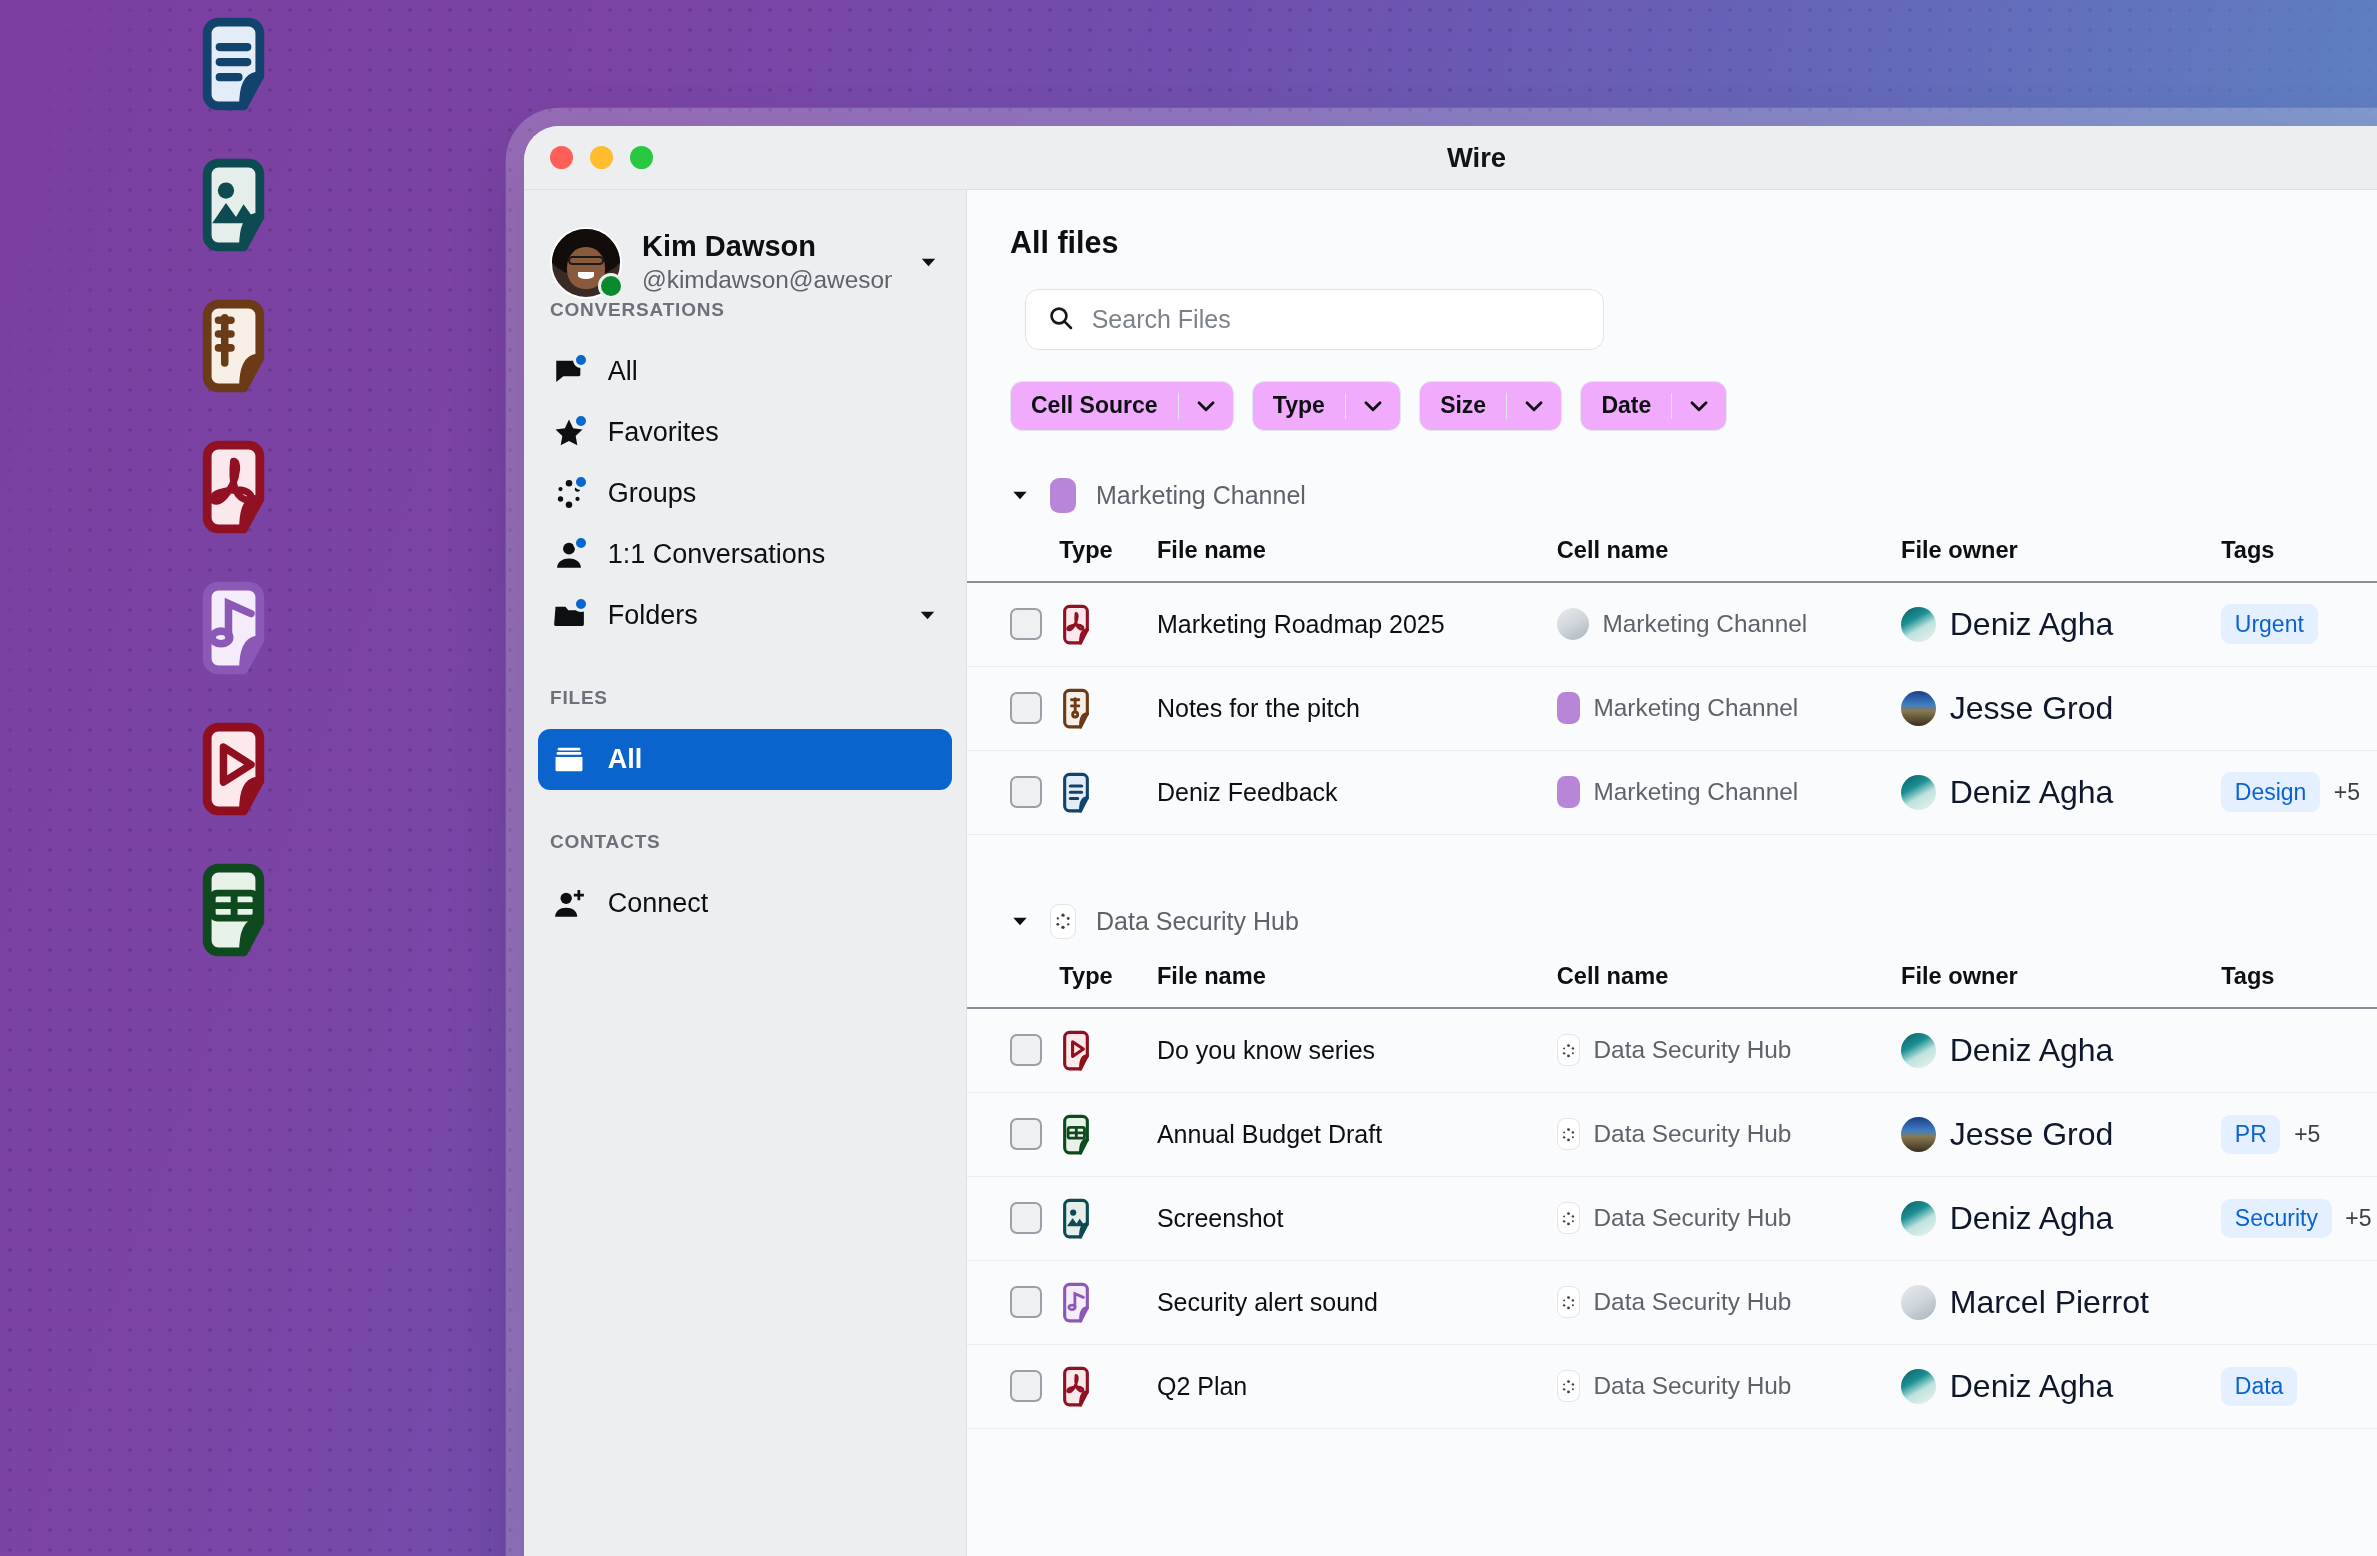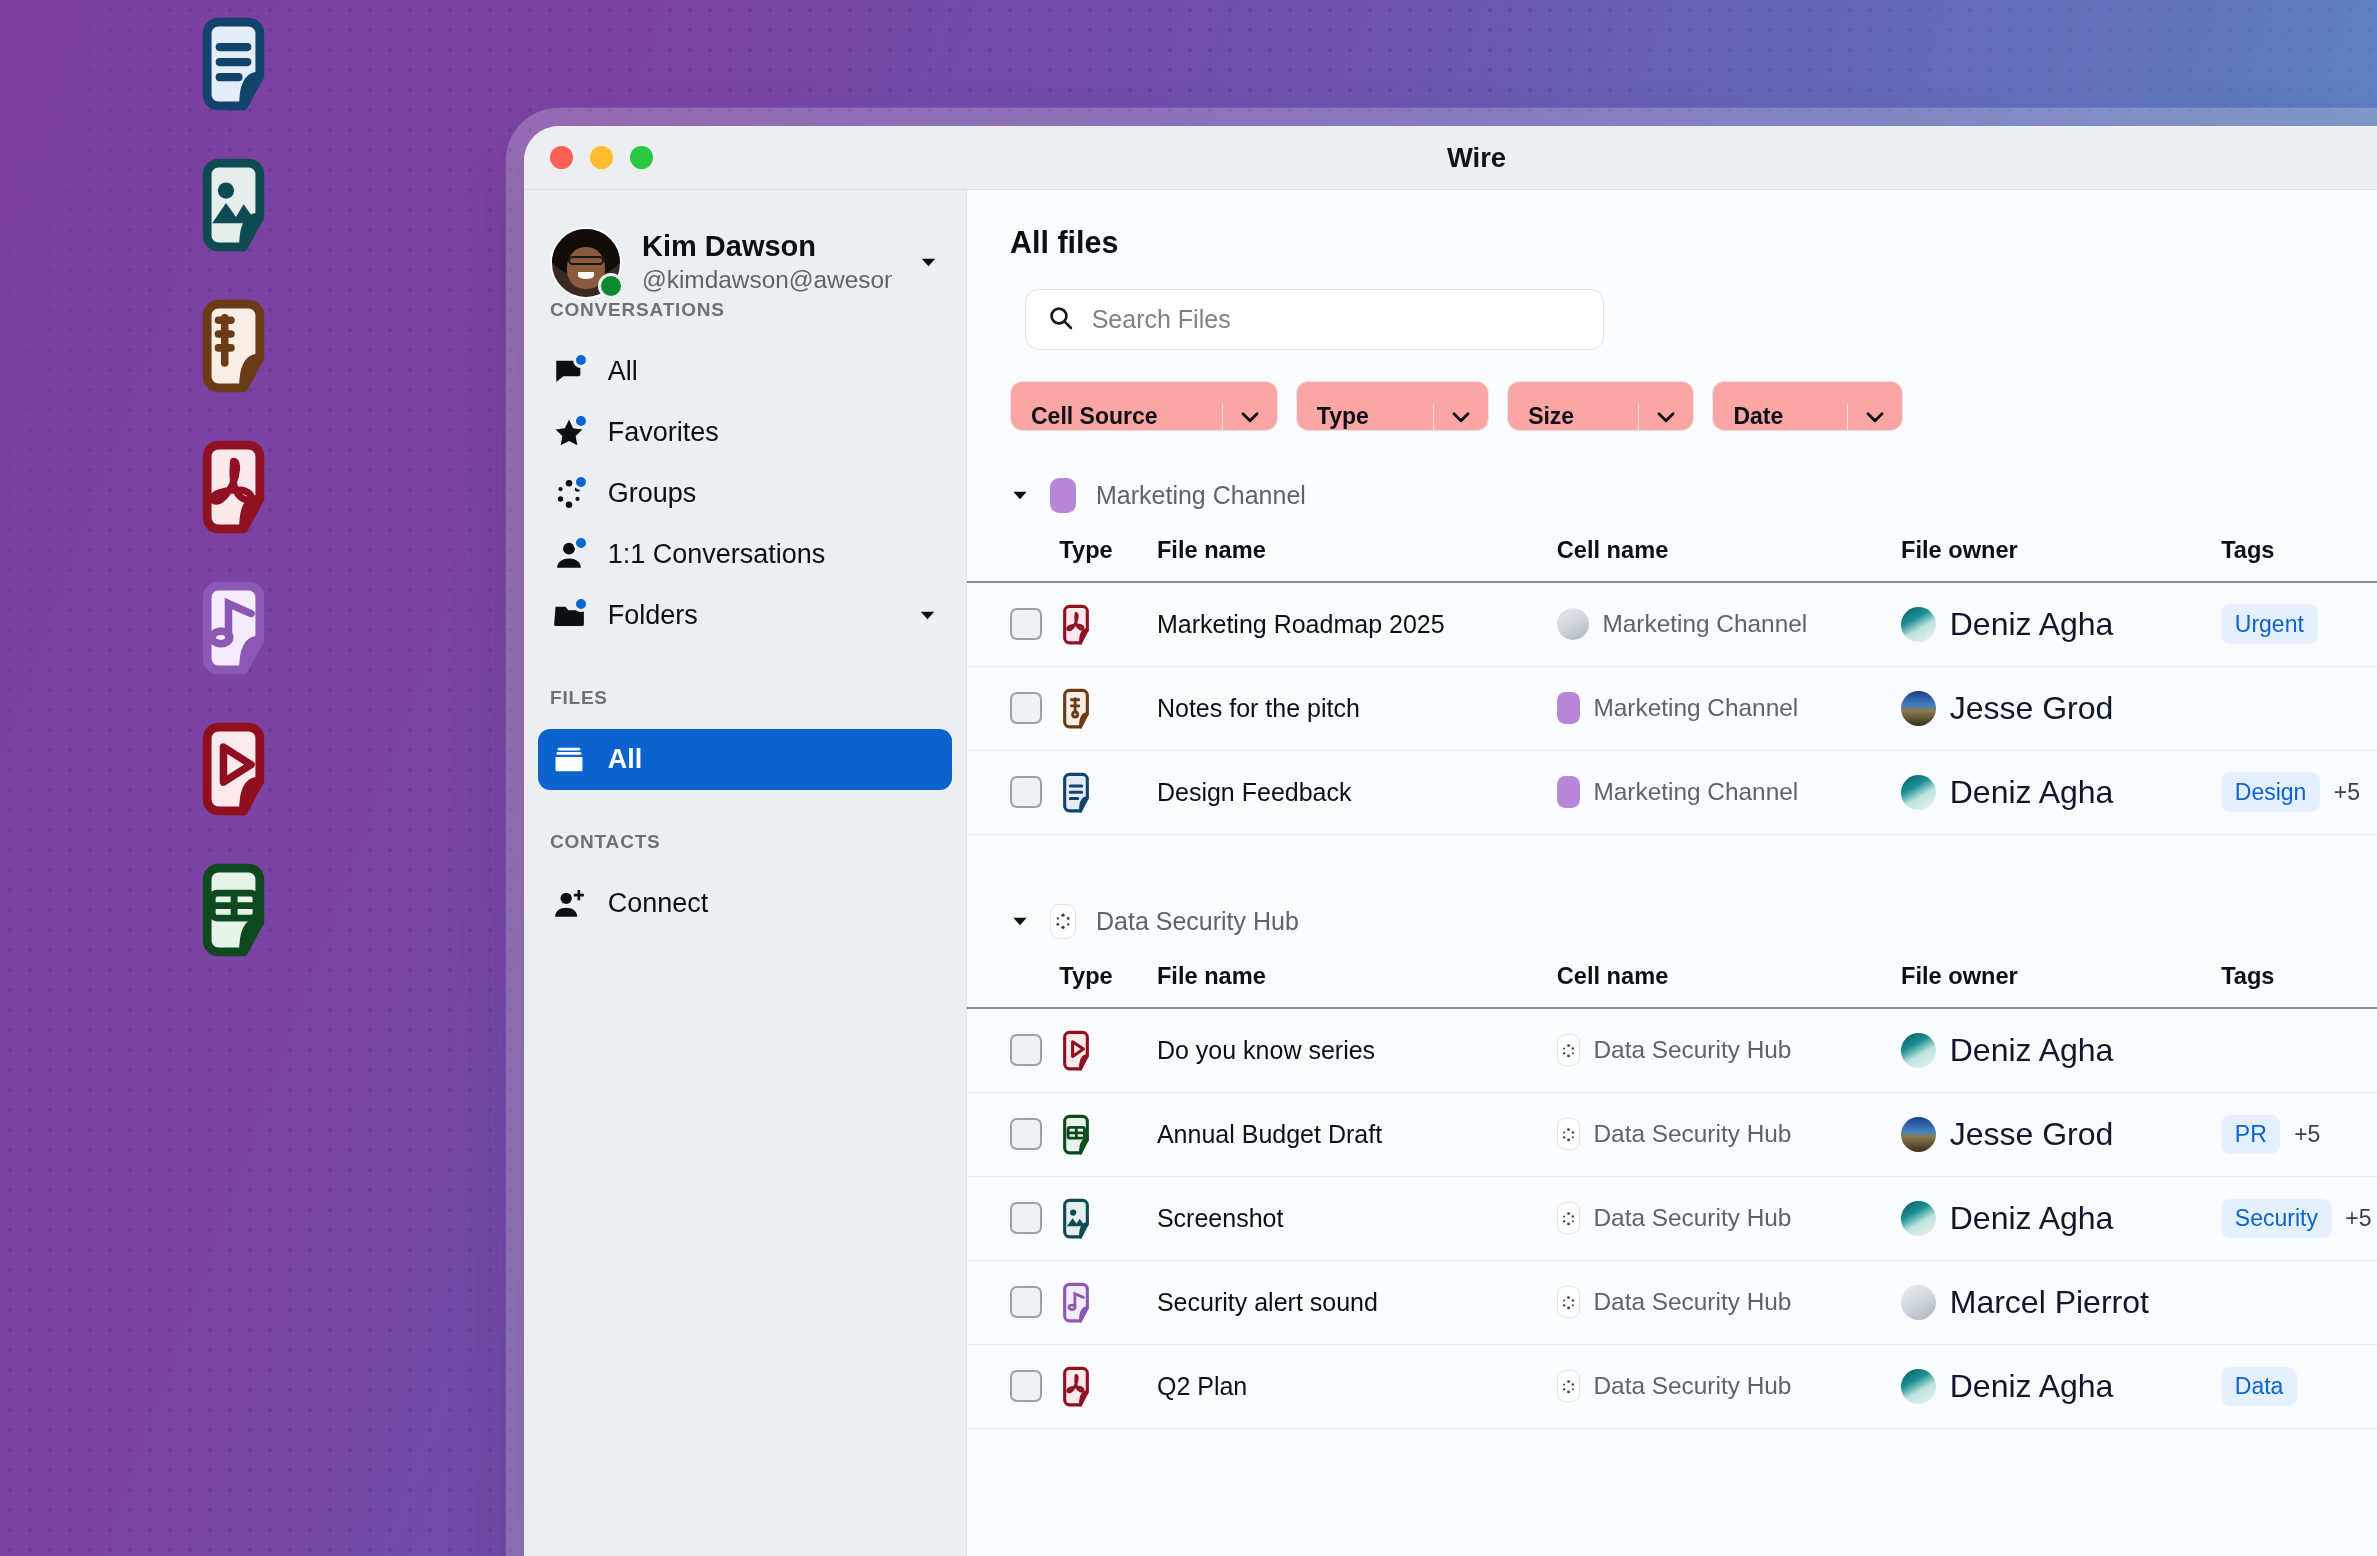--- a/index.html
+++ b/index.html
@@ -150,23 +150,23 @@
   }
   #search-input {
     border: none; outline: none; background: transparent;
     font-family: "Liberation Sans", sans-serif;
     font-size: 25px; color: #0d0f13; width: 100%;
   }
   #search-input::placeholder { color: #7c818a; }
 
   #filters { display: flex; gap: 18.3px; padding: 0 43px; margin-bottom: 40px; }
   .filter-chip {
-    height: 50px; display: flex; align-items: flex-end;
-    background: #fca5a5; border: 1.5px solid #e3e6ea; border-radius: 12.2px;
-    overflow: hidden; cursor: pointer; gap: 44px;
+    height: 50px; display: flex; align-items: center;
+    background: #f0abfc; border: 1.5px solid #e3e6ea; border-radius: 12.2px;
+    overflow: hidden; cursor: pointer;
   }
   .filter-chip .fl {
     display: flex; align-items: center; padding: 0 20px;
     font-size: 23px; font-weight: bold; color: #0d0f13; white-space: nowrap;
   }
   .filter-chip .fc {
     display: flex; align-items: center; justify-content: center;
     width: 55px; border-left: 1.5px solid #e3e6ea;
   }
 
@@ -562,21 +562,21 @@
                   <td class="col-check">
                     <span class="checkbox"></span>
                   </td>
                   <td class="col-type"><span><svg class="ftype" viewBox="0 0 120 150">
                         <path d="M20 28a17 17 0 0 1 17-17h46a17 17 0 0 1 17 17v66L76 140H37a17 17 0 0 1-17-17z" fill="#e4ecf7" stroke="#12436d" stroke-width="11" stroke-linejoin="round"></path>
                         <path d="M100 94c-19 0-24 17-24 46 0-29 5-46 24-46z" fill="#ffffff" stroke="#12436d" stroke-width="11" stroke-linejoin="round"></path>
                         <g stroke="#12436d" stroke-width="11" stroke-linecap="round">
                           <path d="M40 52h40M40 74h40M40 96h26"></path>
                         </g>
                       </svg></span></td>
-                  <td class="col-name">Design Feedback</td>
+                  <td class="col-name">Deniz Feedback</td>
                   <td class="col-cell">
                     <span class="cellcell">
                       <span class="mini-badge purple"></span>
                       <span class="lbl">Marketing Channel</span>
                     </span>
                   </td>
                   <td class="col-owner">
                     <span class="owner">
                       <span class="pic deniz"></span>
                       <span class="oname">Deniz Agha</span>

